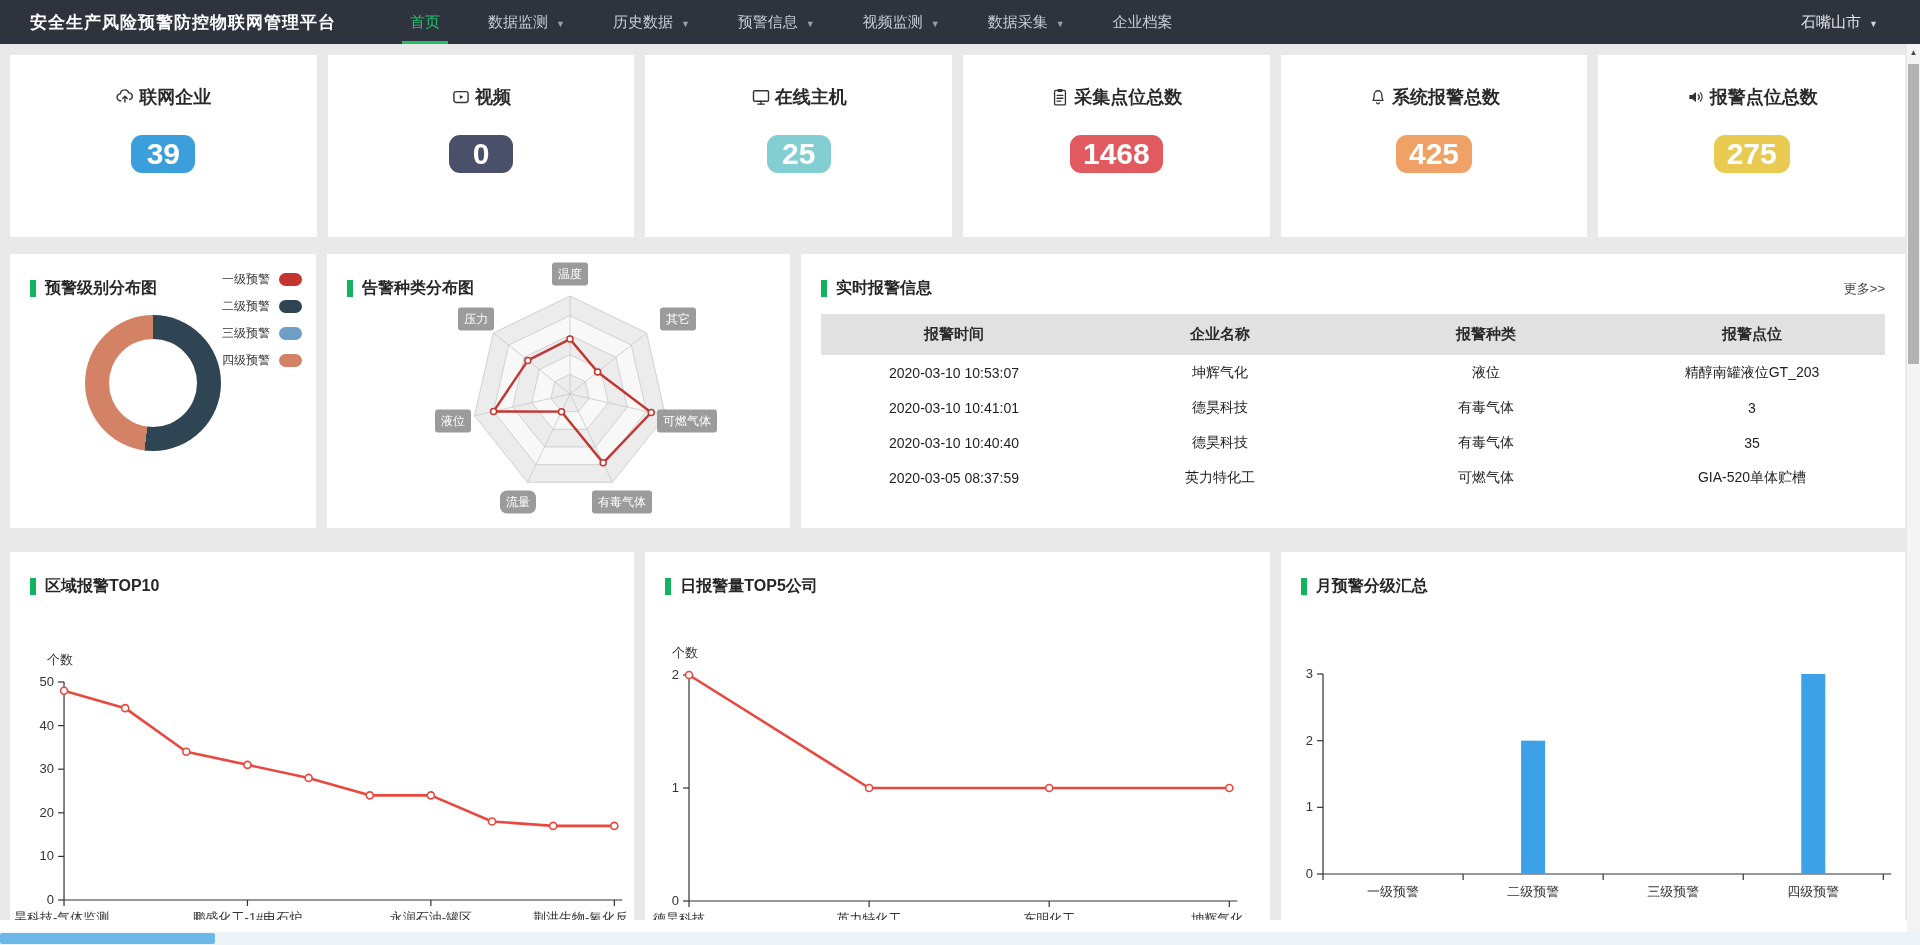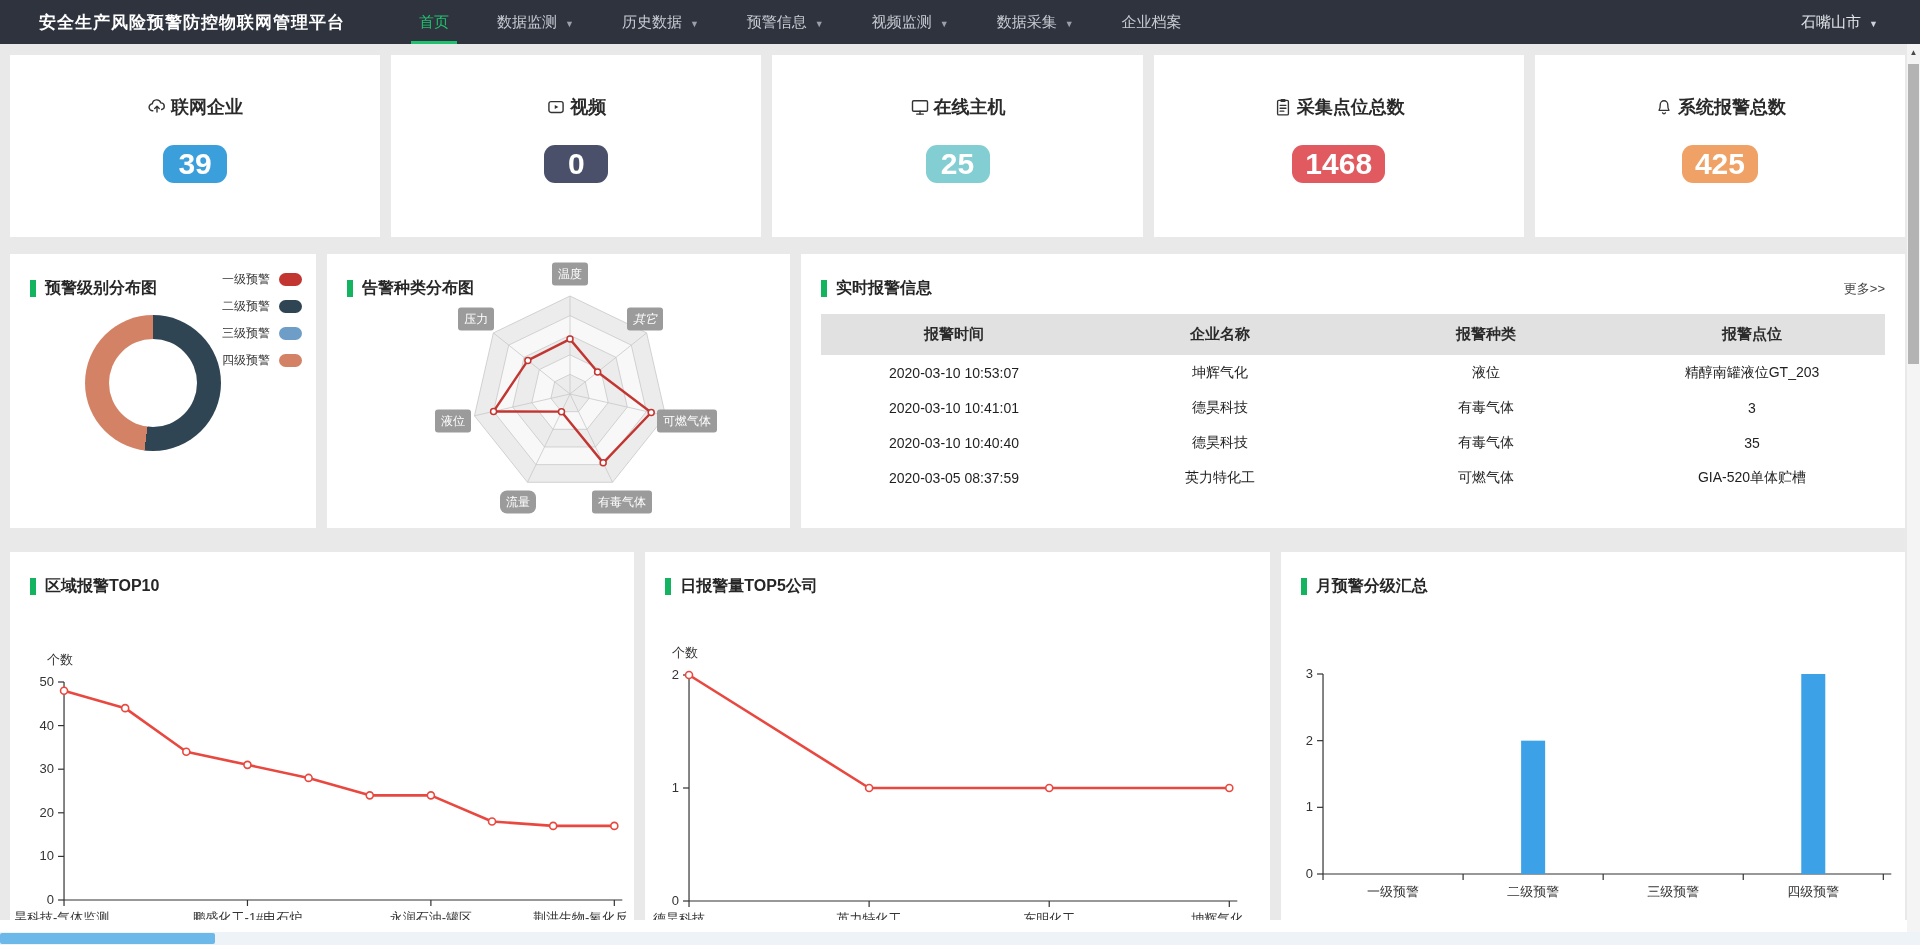--- a/index.html
+++ b/index.html
@@ -5,33 +5,33 @@
   * { box-sizing: border-box; }
   html,body { margin:0; padding:0; }
   body {
     width:1920px; height:945px; overflow:hidden; position:relative;
     background:#e9e9e9;
     font-family:"Liberation Sans","DejaVu Sans",sans-serif;
     color:#262626;
   }
   
   .navbar { height:44px; background:#2e333e; display:flex; align-items:center; position:relative; }
-  .brand { color:#ffffff; font-size:17px; font-weight:bold; margin-left:39px; letter-spacing:1px; white-space:nowrap; }
+  .brand { color:#ffffff; font-size:17px; font-weight:bold; margin-left:30px; letter-spacing:1px; white-space:nowrap; }
   .nav-menu { display:flex; margin-left:50px; height:44px; }
   .nav-item { height:44px; line-height:44px; padding:0 24px; font-size:15px; color:#c7ccd3; cursor:pointer; position:relative; white-space:nowrap; }
   .nav-item.active { color:#21c06e; }
   .nav-item.active::after { content:""; position:absolute; left:16px; right:16px; bottom:0; height:3px; background:#21c06e; }
   .caret { font-size:9px; margin-left:8px; color:#9aa0a9; }
   .region { margin-left:auto; margin-right:42px; color:#e2e5e9; font-size:15px; cursor:pointer; white-space:nowrap; }
   .region .caret { color:#cfd3d9; }
   
   .main { margin:0 15px 0 10px; }
   .cards-row { display:flex; gap:11px; margin-top:11px; height:182px; }
   .card { flex:1; background:#fff; }
-  .card-head { display:flex; justify-content:center; align-items:center; gap:4px; margin-top:40px; font-size:18px; font-weight:bold; color:#2a2a2a; }
+  .card-head { display:flex; justify-content:center; align-items:center; gap:4px; margin-top:30px; font-size:18px; font-weight:bold; color:#2a2a2a; }
   .card-head svg { width:20px; height:20px; display:block; }
   .badge { margin:26px auto 0; width:-moz-fit-content; width:fit-content; min-width:64px; height:38px; border-radius:11px; color:#fff; font-size:30px; font-weight:bold; display:flex; align-items:center; justify-content:center; padding:0 13px; }
   
   .row2 { display:flex; gap:11px; margin-top:17px; height:274px; }
   .row3 { display:flex; gap:11px; margin-top:24px; height:368px; }
   .panel { background:#fff; position:relative; }
   #panel-pie { width:306px; }
   #panel-radar { width:463px; }
   #panel-table { flex:1; }
   .row3 .panel { flex:1; }
@@ -142,20 +142,33 @@
         <div class="card-head">
           <span>
             <svg viewBox="0 0 24 24" fill="none" stroke="#333" stroke-width="1.6" stroke-linecap="round" stroke-linejoin="round">
               <path d="M18 16H6s1.5-1.8 1.5-7a4.5 4.5 0 0 1 9 0c0 5.2 1.5 7 1.5 7z"></path>
               <path d="M10.3 19a1.8 1.8 0 0 0 3.4 0"></path>
             </svg>
           </span>
           <span>系统报警总数</span>
         </div>
         <div class="badge" style="background: rgb(240, 161, 101);">425</div>
+      </div>
+      <div class="card">
+        <div class="card-head">
+          <span>
+            <svg viewBox="0 0 24 24" fill="none" stroke="#333" stroke-width="1.6" stroke-linecap="round">
+              <path d="M4 9.5v5h3.5L12 18V6L7.5 9.5z" fill="#333" stroke="none"></path>
+              <path d="M14.8 9.2a4.2 4.2 0 0 1 0 5.6"></path>
+              <path d="M17.3 7a7.6 7.6 0 0 1 0 10"></path>
+            </svg>
+          </span>
+          <span>报警点位总数</span>
+        </div>
+        <div class="badge" style="background: rgb(232, 203, 80);">275</div>
       </div>
     </div>
 
   <div class="row2">
     <div class="panel" id="panel-pie">
       <div class="panel-title">
         <span class="title-bar"></span>
         <span>预警级别分布图</span>
       </div>
       <div class="pie-legend" id="pie-legend">
@@ -203,21 +216,21 @@
             <polygon points="243,85.12 270.5830147014721,118.00327979042387 324.21149508474593,158.53599379856098 276.16607301814616,208.87006026246092 234.49587871329587,157.65898981088742 166.565651684945,157.44564122217506 200.8592830949732,106.39389967981427" fill="none" stroke="#c23531" stroke-width="2.4" stroke-linejoin="round"></polygon>
             <circle cx="243" cy="85.12" r="3" fill="#fff" stroke="#c23531" stroke-width="1.5"></circle>
             <circle cx="270.5830147014721" cy="118.00327979042387" r="3" fill="#fff" stroke="#c23531" stroke-width="1.5"></circle>
             <circle cx="324.21149508474593" cy="158.53599379856098" r="3" fill="#fff" stroke="#c23531" stroke-width="1.5"></circle>
             <circle cx="276.16607301814616" cy="208.87006026246092" r="3" fill="#fff" stroke="#c23531" stroke-width="1.5"></circle>
             <circle cx="234.49587871329587" cy="157.65898981088742" r="3" fill="#fff" stroke="#c23531" stroke-width="1.5"></circle>
             <circle cx="166.565651684945" cy="157.44564122217506" r="3" fill="#fff" stroke="#c23531" stroke-width="1.5"></circle>
             <circle cx="200.8592830949732" cy="106.39389967981427" r="3" fill="#fff" stroke="#c23531" stroke-width="1.5"></circle>
           </svg>
           <div class="radar-label" style="left: 243px; top: 20px;">温度</div>
-          <div class="radar-label" style="left: 318px; top: 65.1812px; font-style: italic;">其它</div>
+          <div class="radar-label" style="left: 351px; top: 65.1812px;">其它</div>
           <div class="radar-label" style="left: 359.991px; top: 166.703px;">可燃气体</div>
           <div class="radar-label" style="left: 295.066px; top: 248.116px;">有毒气体</div>
           <div class="radar-label" style="left: 190.934px; top: 248.116px; border-radius: 7px;">流量</div>
           <div class="radar-label" style="left: 126.009px; top: 166.703px;">液位</div>
           <div class="radar-label" style="left: 149.18px; top: 65.1812px;">压力</div>
         </div>
     </div>
 
     <div class="panel" id="panel-table">
       <div class="panel-title">

